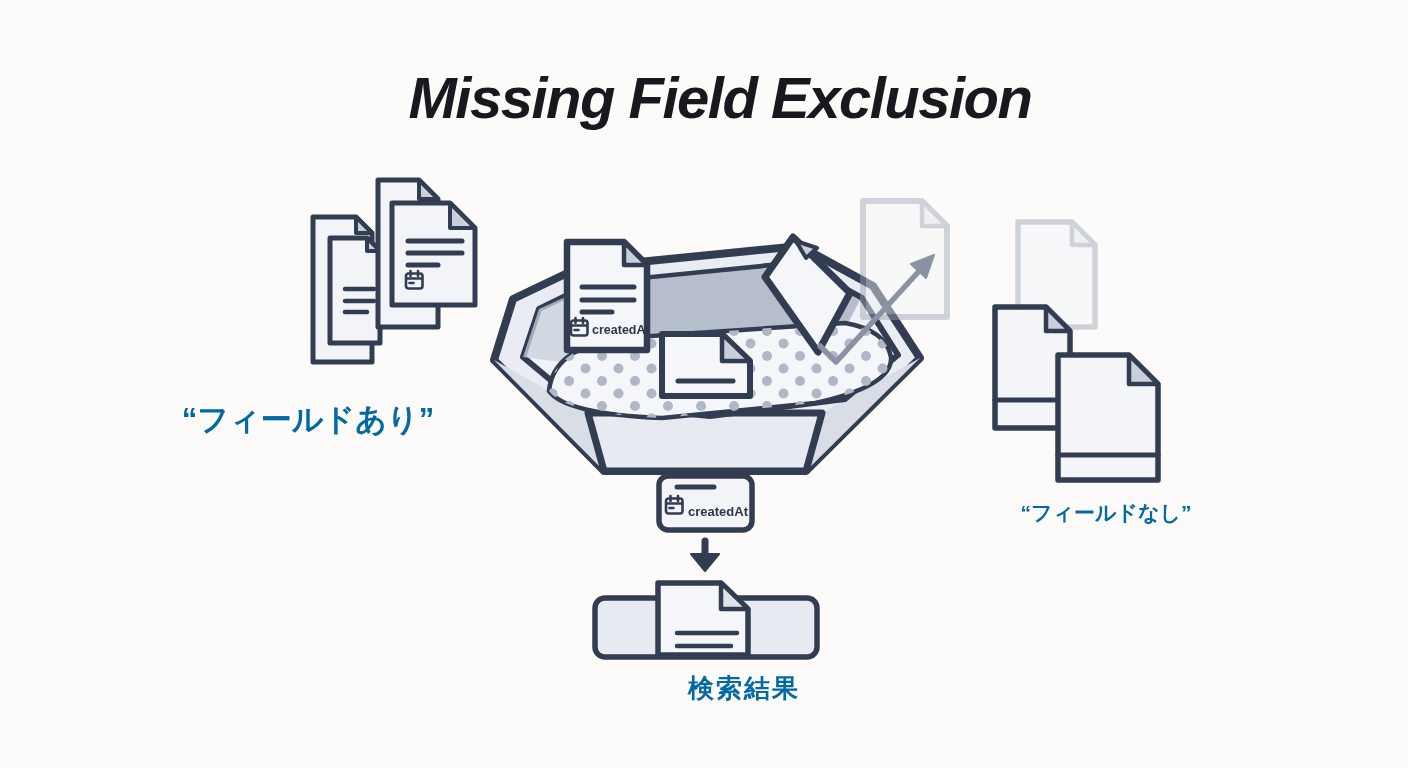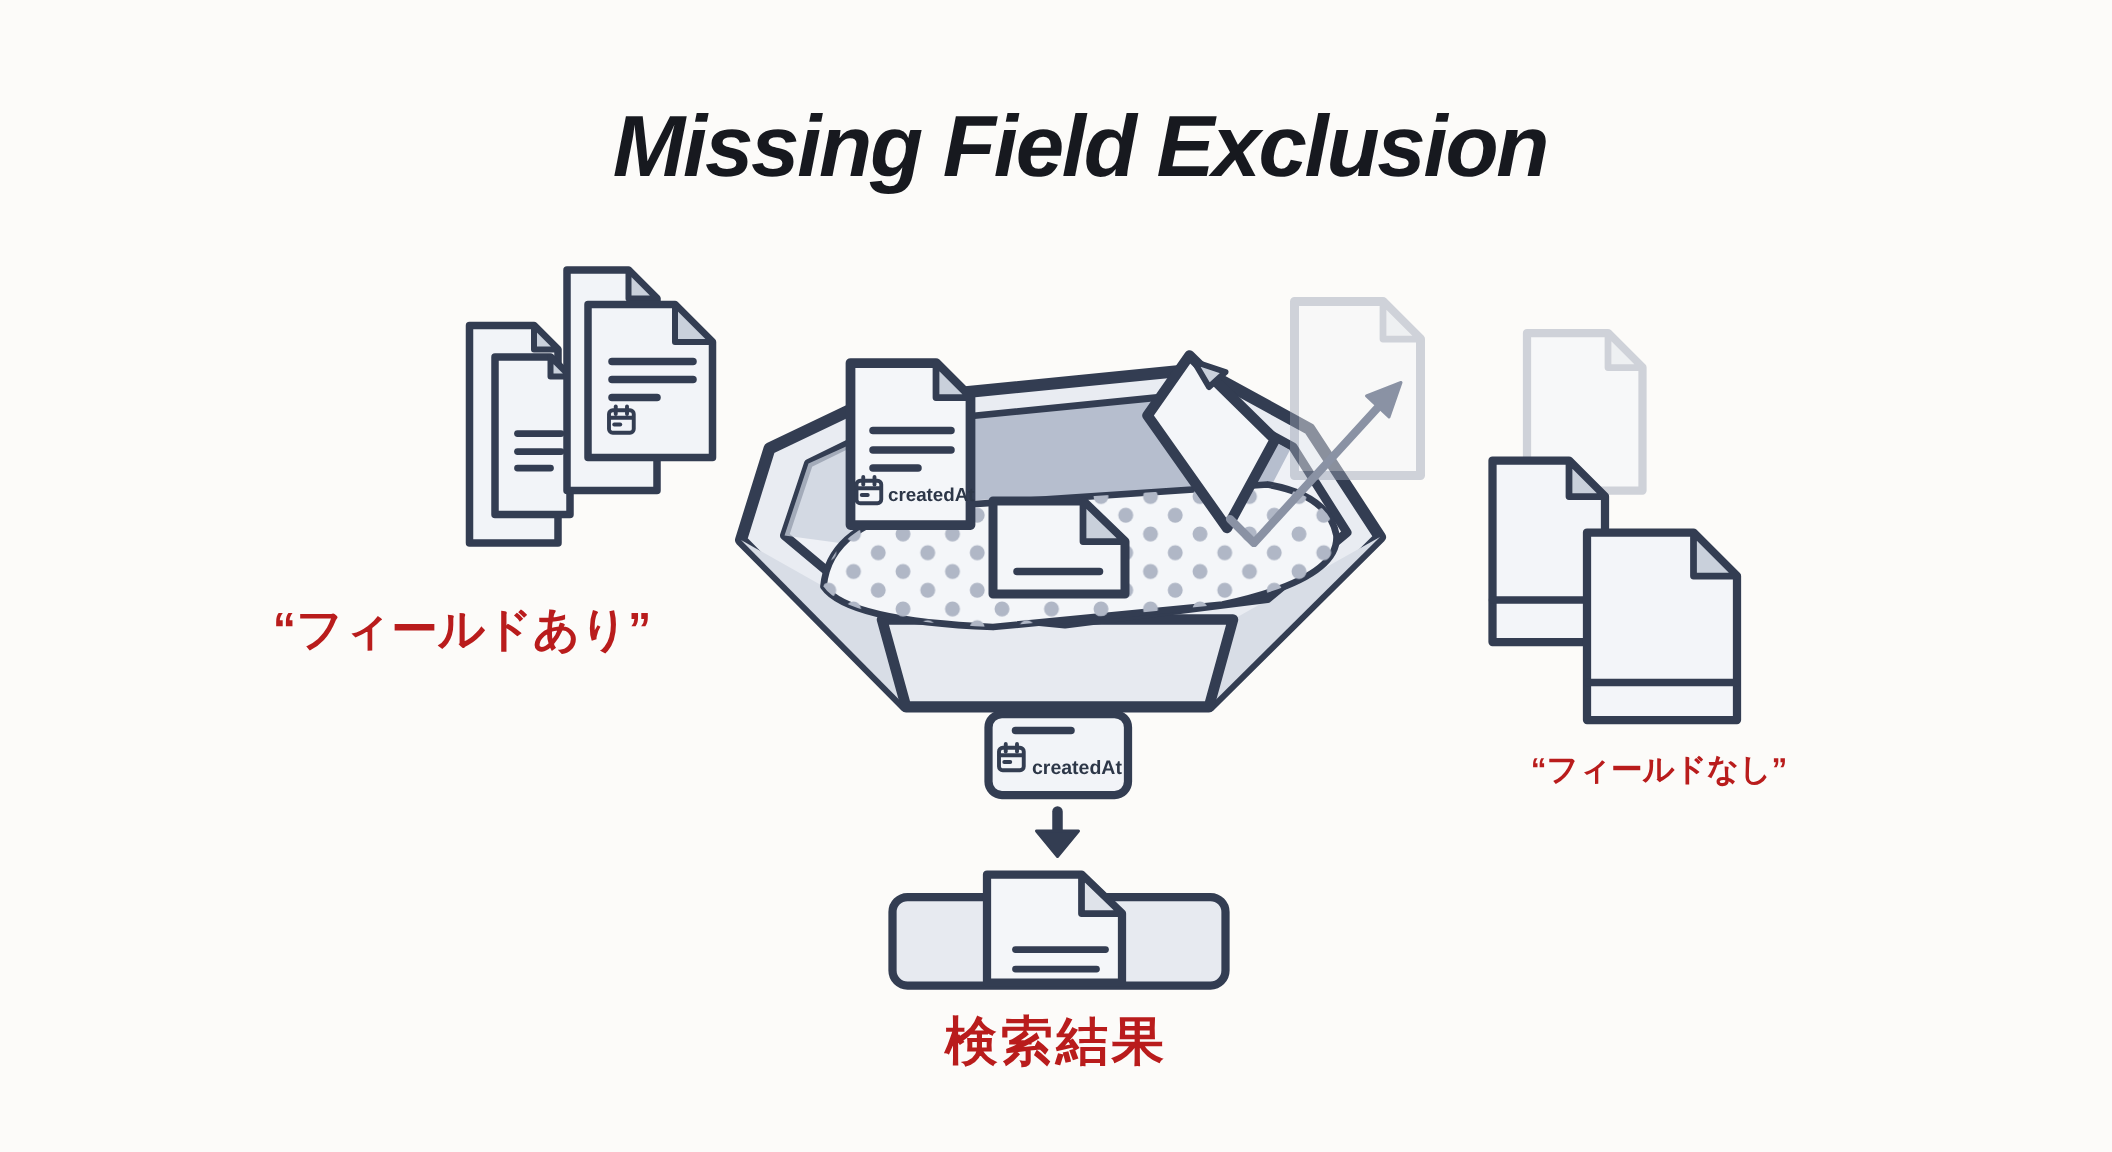--- a/index.html
+++ b/index.html
@@ -23,27 +23,27 @@
     text-align: center;
     font-size: 58px;
     font-weight: 800;
     letter-spacing: -1.5px;
     color: #17191f;
     font-style: italic;
   }
   .jp-label {
     position: absolute;
     font-weight: 700;
-    color: #b91c1c;
+    color: #0369a1;
     white-space: nowrap;
     transform: translateX(-50%);
   }
   #label-left   { left: 308px;  top: 399px; font-size: 31px; }
   #label-right  { left: 1106px; top: 499px; font-size: 21px; }
-  #label-output { left: 704px;  top: 671px; font-size: 35px; letter-spacing: 2px; }
+  #label-output { left: 744px;  top: 671px; font-size: 26px; letter-spacing: 2px; }
   svg.diagram { position: absolute; left: 0; top: 0; }
   text.badge {
     font-family: "Liberation Sans", sans-serif;
     font-weight: bold;
     fill: #2d3748;
   }
 </style>
 </head>
 <body>
 

